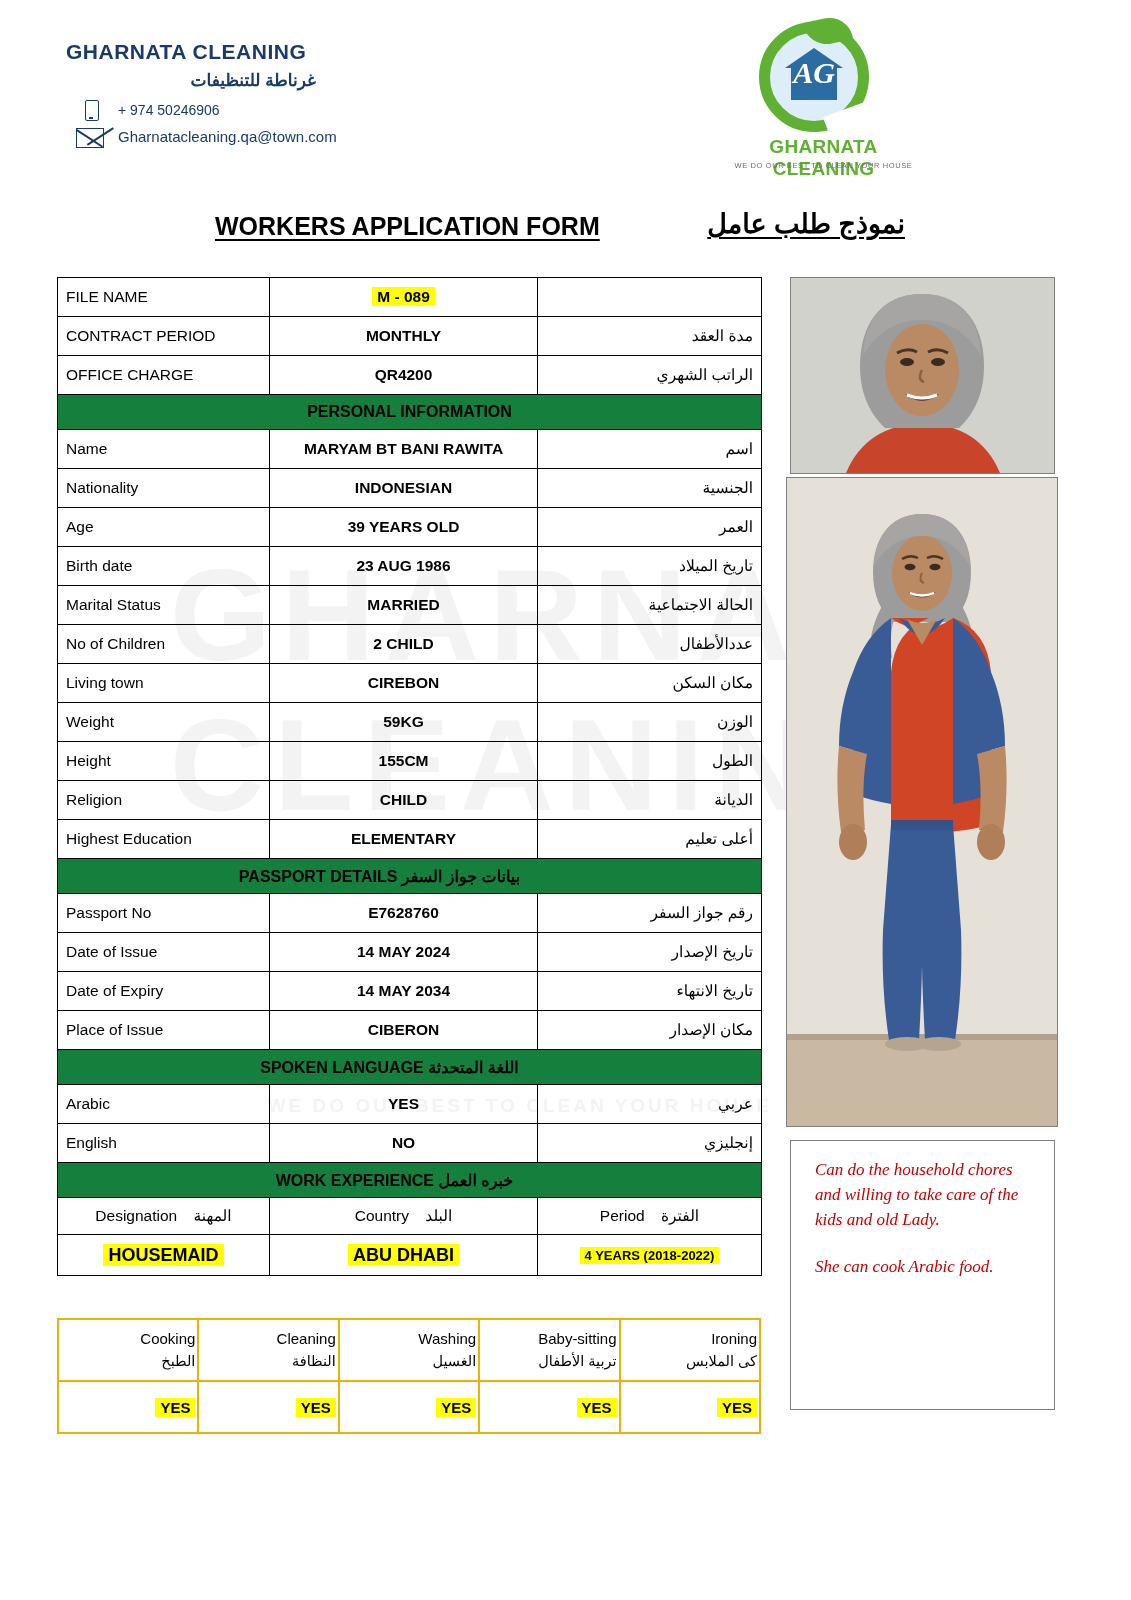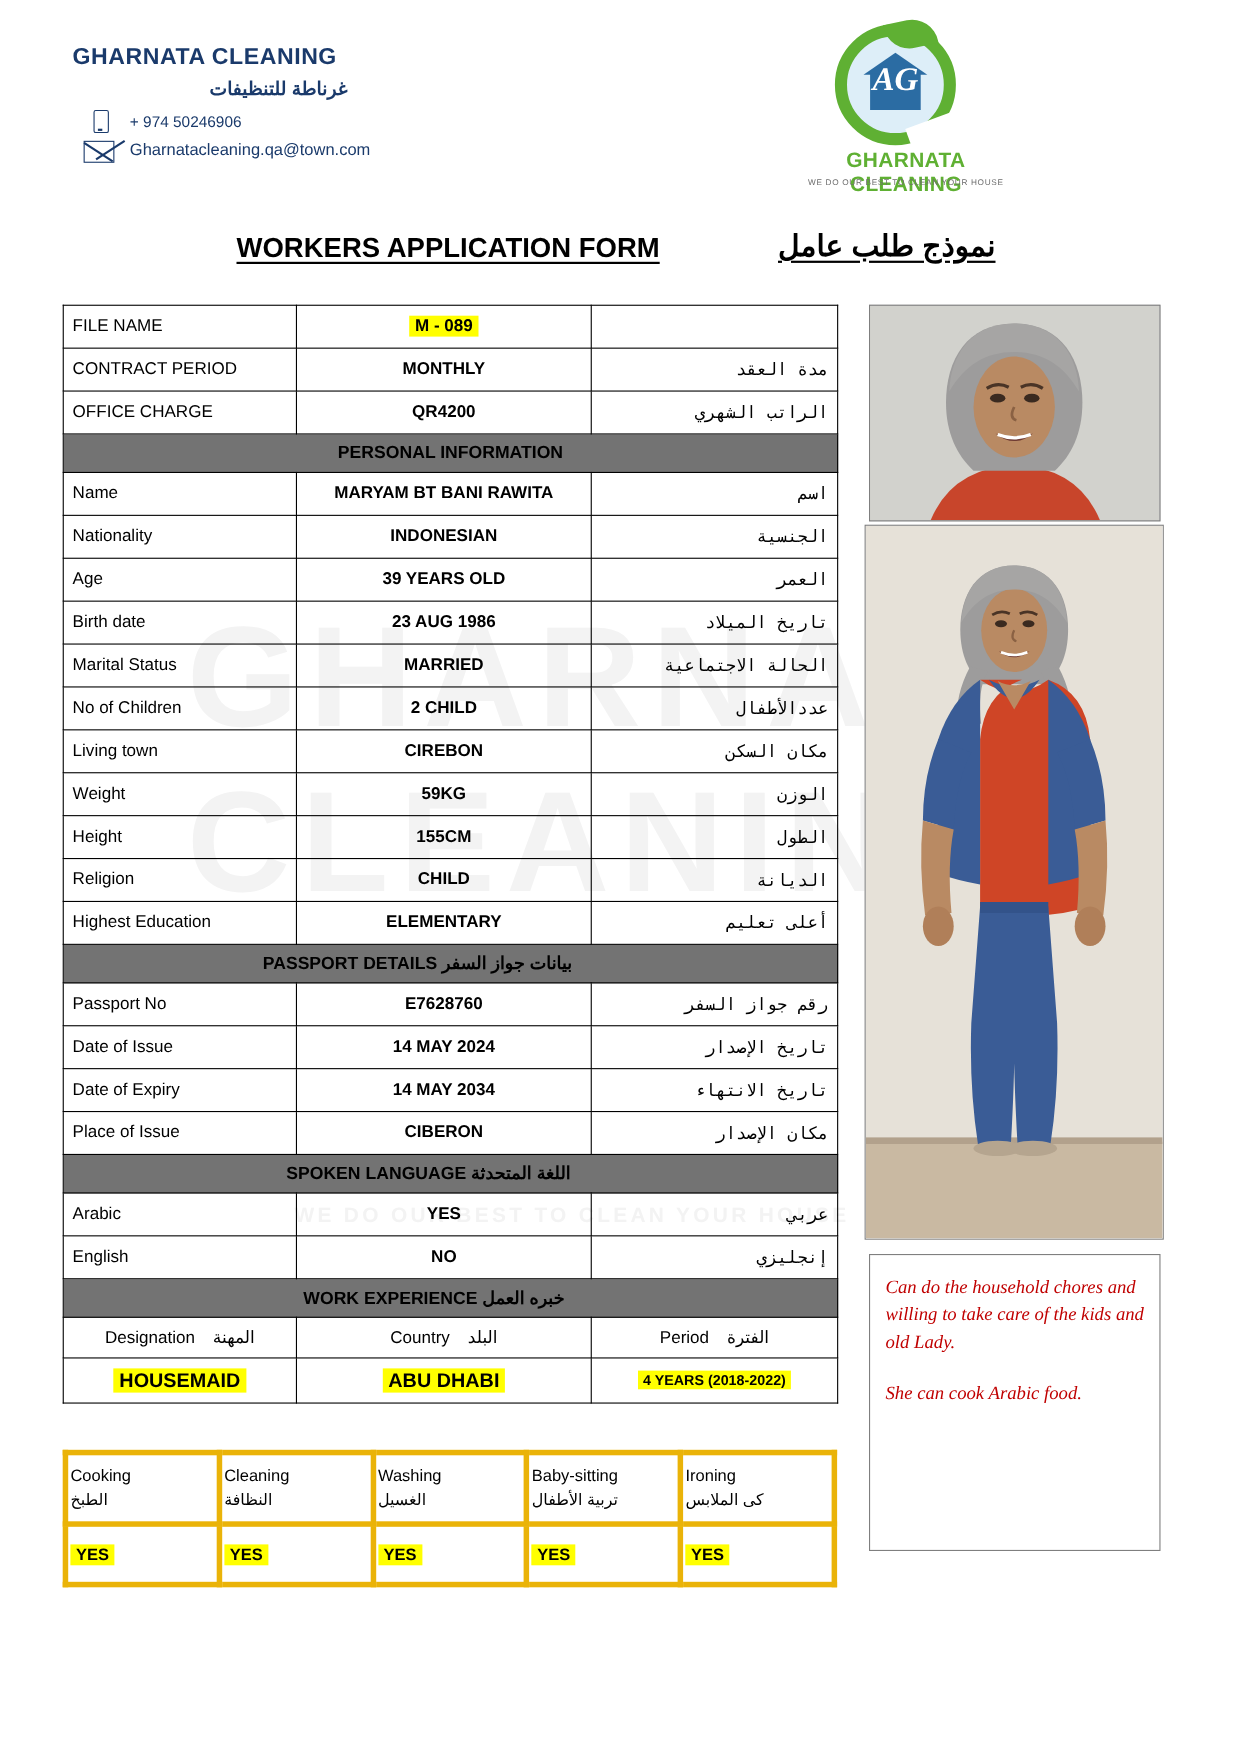--- a/index.html
+++ b/index.html
@@ -223,24 +223,24 @@
   }
   .main-table td {
     border: 1px solid #000000;
     height: 38px;
     padding: 0 8px;
     font-size: 15.5px;
     vertical-align: middle;
   }
   .col-label { width: 212px; }
   .col-value { width: 268px; text-align: center; font-weight: bold; font-size: 16px; }
-  .col-ar    { width: 224px; text-align: right; direction: rtl; font-size: 15.5px; font-family: Liberation Mono, monospace; }
+  .col-ar    { width: 224px; text-align: right; direction: rtl; font-size: 15.5px; }
 
   .section-row td {
-    background: #737373;
+    background: #15803d;
     text-align: center;
     font-weight: bold;
     font-size: 16px;
     height: 34px;
   }
   .section-row .sec-ar {
     font-weight: bold;
     direction: rtl;
   }
   .hl {
@@ -267,22 +267,22 @@
 
   
   .skills-table {
     position: absolute;
     left: 57px; top: 1318px;
     width: 704px;
     border-collapse: collapse;
     table-layout: fixed;
   }
   .skills-table td {
-    border: 5px solid #eab308;
-    text-align: left;
+    border: 2px solid #eab308;
+    text-align: right;
     font-size: 15px;
     padding: 4px 2px;
   }
   .skills-table .sk-head { height: 52px; line-height: 23px; }
   .skills-table .sk-head .ar { direction: rtl; font-size: 14.5px; }
   .skills-table .sk-val { height: 42px; font-weight: bold; }
 
   
   .photo-top {
     position: absolute;
@@ -299,21 +299,21 @@
     border: 1px solid #7f7f7f;
     background: #ffffff;
     overflow: hidden;
   }
   .photo-note {
     position: absolute;
     left: 790px; top: 1140px;
     width: 265px; height: 270px;
     border: 1px solid #7f7f7f;
     background: #ffffff;
-    padding: 16px 14px;
+    padding: 16px 24px;
     box-sizing: border-box;
   }
   .note-line {
     font-family: "Liberation Serif", serif;
     font-style: italic;
     font-size: 17px;
     color: #c00000;
     line-height: 25px;
   }
   .note-line.second { margin-top: 22px; }

